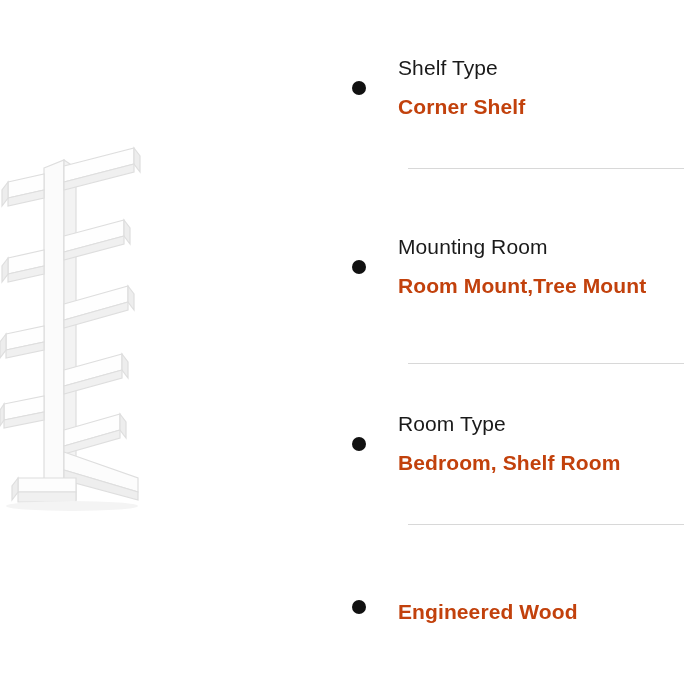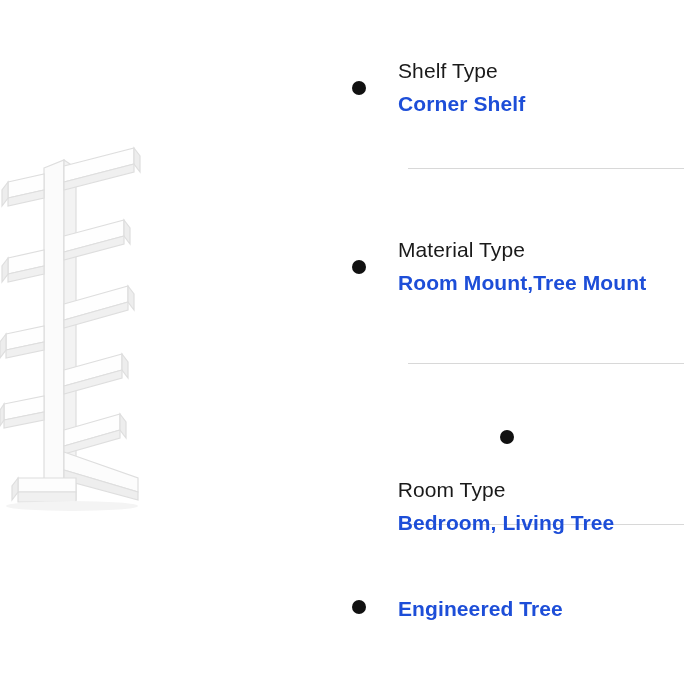--- a/index.html
+++ b/index.html
@@ -80,36 +80,36 @@
     font-size: 21px;
     font-weight: 400;
     color: #1a1a1a;
     line-height: 1.38;
     letter-spacing: 0.1px;
   }
 
   .spec-value {
     font-size: 21px;
     font-weight: 700;
-    color: #1d4ed8;
+    color: #c2410c;
     line-height: 1.38;
     letter-spacing: 0.1px;
-    margin-top: 4px;
+    margin-top: 10px;
   }
 
   .divider {
     height: 1px;
     background: #d8d8d8;
     margin-left: 88px;
     margin-right: 10px;
   }
 
   .row-1 { height: 92px; }
   .row-2 { height: 132px; }
-  .row-3 { height: 92px; flex-direction: column; }
+  .row-3 { height: 92px; }
   .row-4 { height: 92px; }
 
   .gap-1 { margin-top: 34px; margin-bottom: 32px; }
   .gap-2 { margin-top: 30px; margin-bottom: 34px; }
   .gap-3 { margin-top: 34px; margin-bottom: 36px; }
 </style>
 </head>
 <body>
 
 <div id="page">
@@ -182,42 +182,42 @@
       </div>
     </div>
 
     <div class="divider gap-1"></div>
 
     <div class="spec-row row-2">
       <div class="bullet-cell">
         <span class="bullet"></span>
       </div>
       <div class="spec-text">
-        <div class="spec-label">Material Type</div>
+        <div class="spec-label">Mounting Room</div>
         <div class="spec-value">Room Mount,Tree Mount</div>
       </div>
     </div>
 
     <div class="divider gap-2"></div>
 
     <div class="spec-row row-3">
       <div class="bullet-cell">
         <span class="bullet"></span>
       </div>
       <div class="spec-text">
         <div class="spec-label">Room Type</div>
-        <div class="spec-value">Bedroom, Living Tree</div>
+        <div class="spec-value">Bedroom, Shelf Room</div>
       </div>
     </div>
 
     <div class="divider gap-3"></div>
 
     <div class="spec-row row-4">
       <div class="bullet-cell">
         <span class="bullet"></span>
       </div>
       <div class="spec-text">
-        <div class="spec-value">Engineered Tree</div>
+        <div class="spec-value">Engineered Wood</div>
       </div>
     </div>
 
   </div>
 </div>
 
 </body></html>

